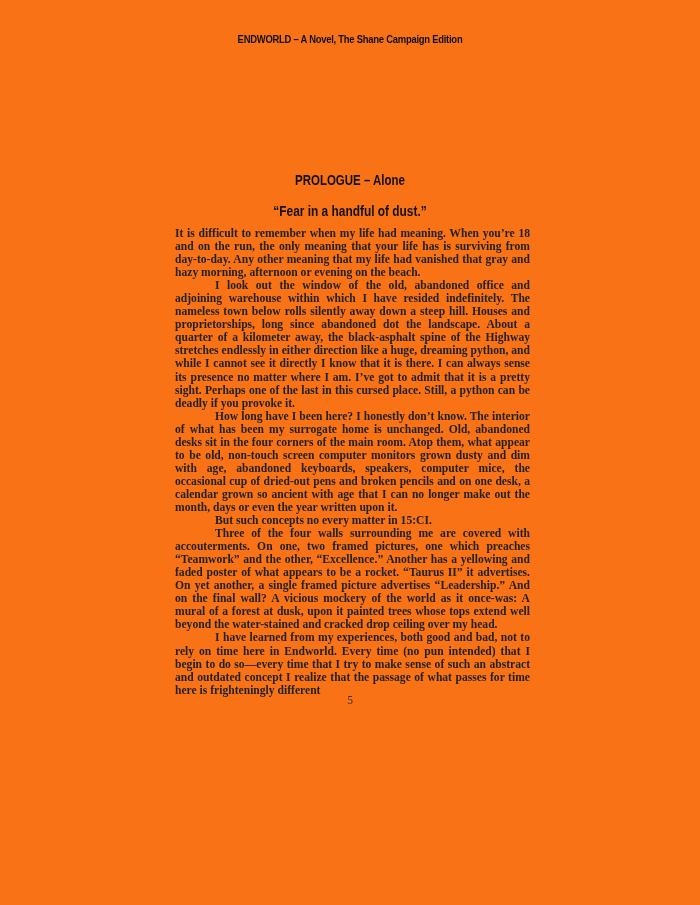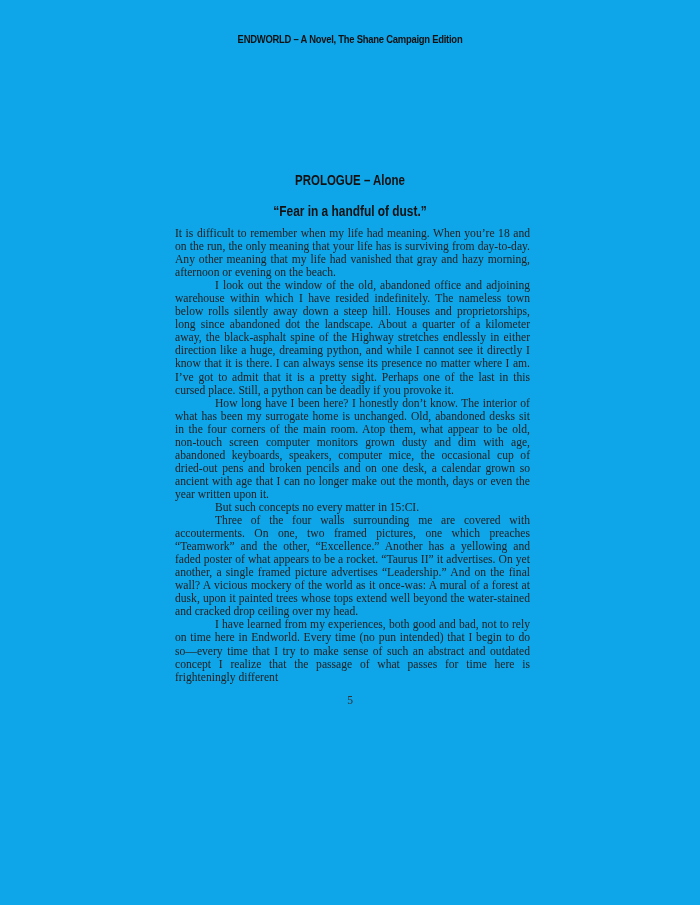--- a/index.html
+++ b/index.html
@@ -1,36 +1,36 @@
 <!DOCTYPE html>
 <html><head>
 <meta charset="utf-8">
 <style>
   html, body { margin: 0; padding: 0; background: #ffffff; }
   body { width: 700px; height: 905px; position: relative; overflow: hidden; }
-  .page { position: absolute; left: 0; top: 0; width: 700px; height: 905px; background: #0ea5e9; }
+  .page { position: absolute; left: 0; top: 0; width: 700px; height: 905px; background: #f97316; }
   .running-head {
     position: absolute; top: 33px; left: 0; width: 700px; text-align: center;
     font-family: "Liberation Sans", sans-serif; font-weight: bold; font-size: 11.5px;
     color: #111; letter-spacing: -0.3px; transform: scaleX(0.82); transform-origin: center;
   }
   .chapter-title {
     position: absolute; top: 172px; left: 0; width: 700px; text-align: center;
     font-family: "Liberation Sans", sans-serif; font-weight: bold; font-size: 14px;
     color: #111; transform: scaleX(0.82); transform-origin: center;
   }
   .epigraph {
     position: absolute; top: 203px; left: 0; width: 700px; text-align: center;
     font-family: "Liberation Sans", sans-serif; font-weight: bold; font-size: 14px;
     color: #111; transform: scaleX(0.85); transform-origin: center;
   }
   .body-text {
     position: absolute; top: 227px; left: 175px; width: 355px;
     font-family: "Liberation Serif", serif; font-size: 11.6px; line-height: 13.05px;
-    color: #222; text-align: justify;
+    color: #222; text-align: justify; font-weight: bold;
   }
   .body-text p { margin: 0; text-indent: 40px; }
   .body-text p.first { text-indent: 0; }
   .page-number {
     position: absolute; top: 694px; left: 0; width: 700px; text-align: center;
     font-family: "Liberation Serif", serif; font-size: 11.5px; color: #333;
   }
 </style>
 </head>
 <body>

